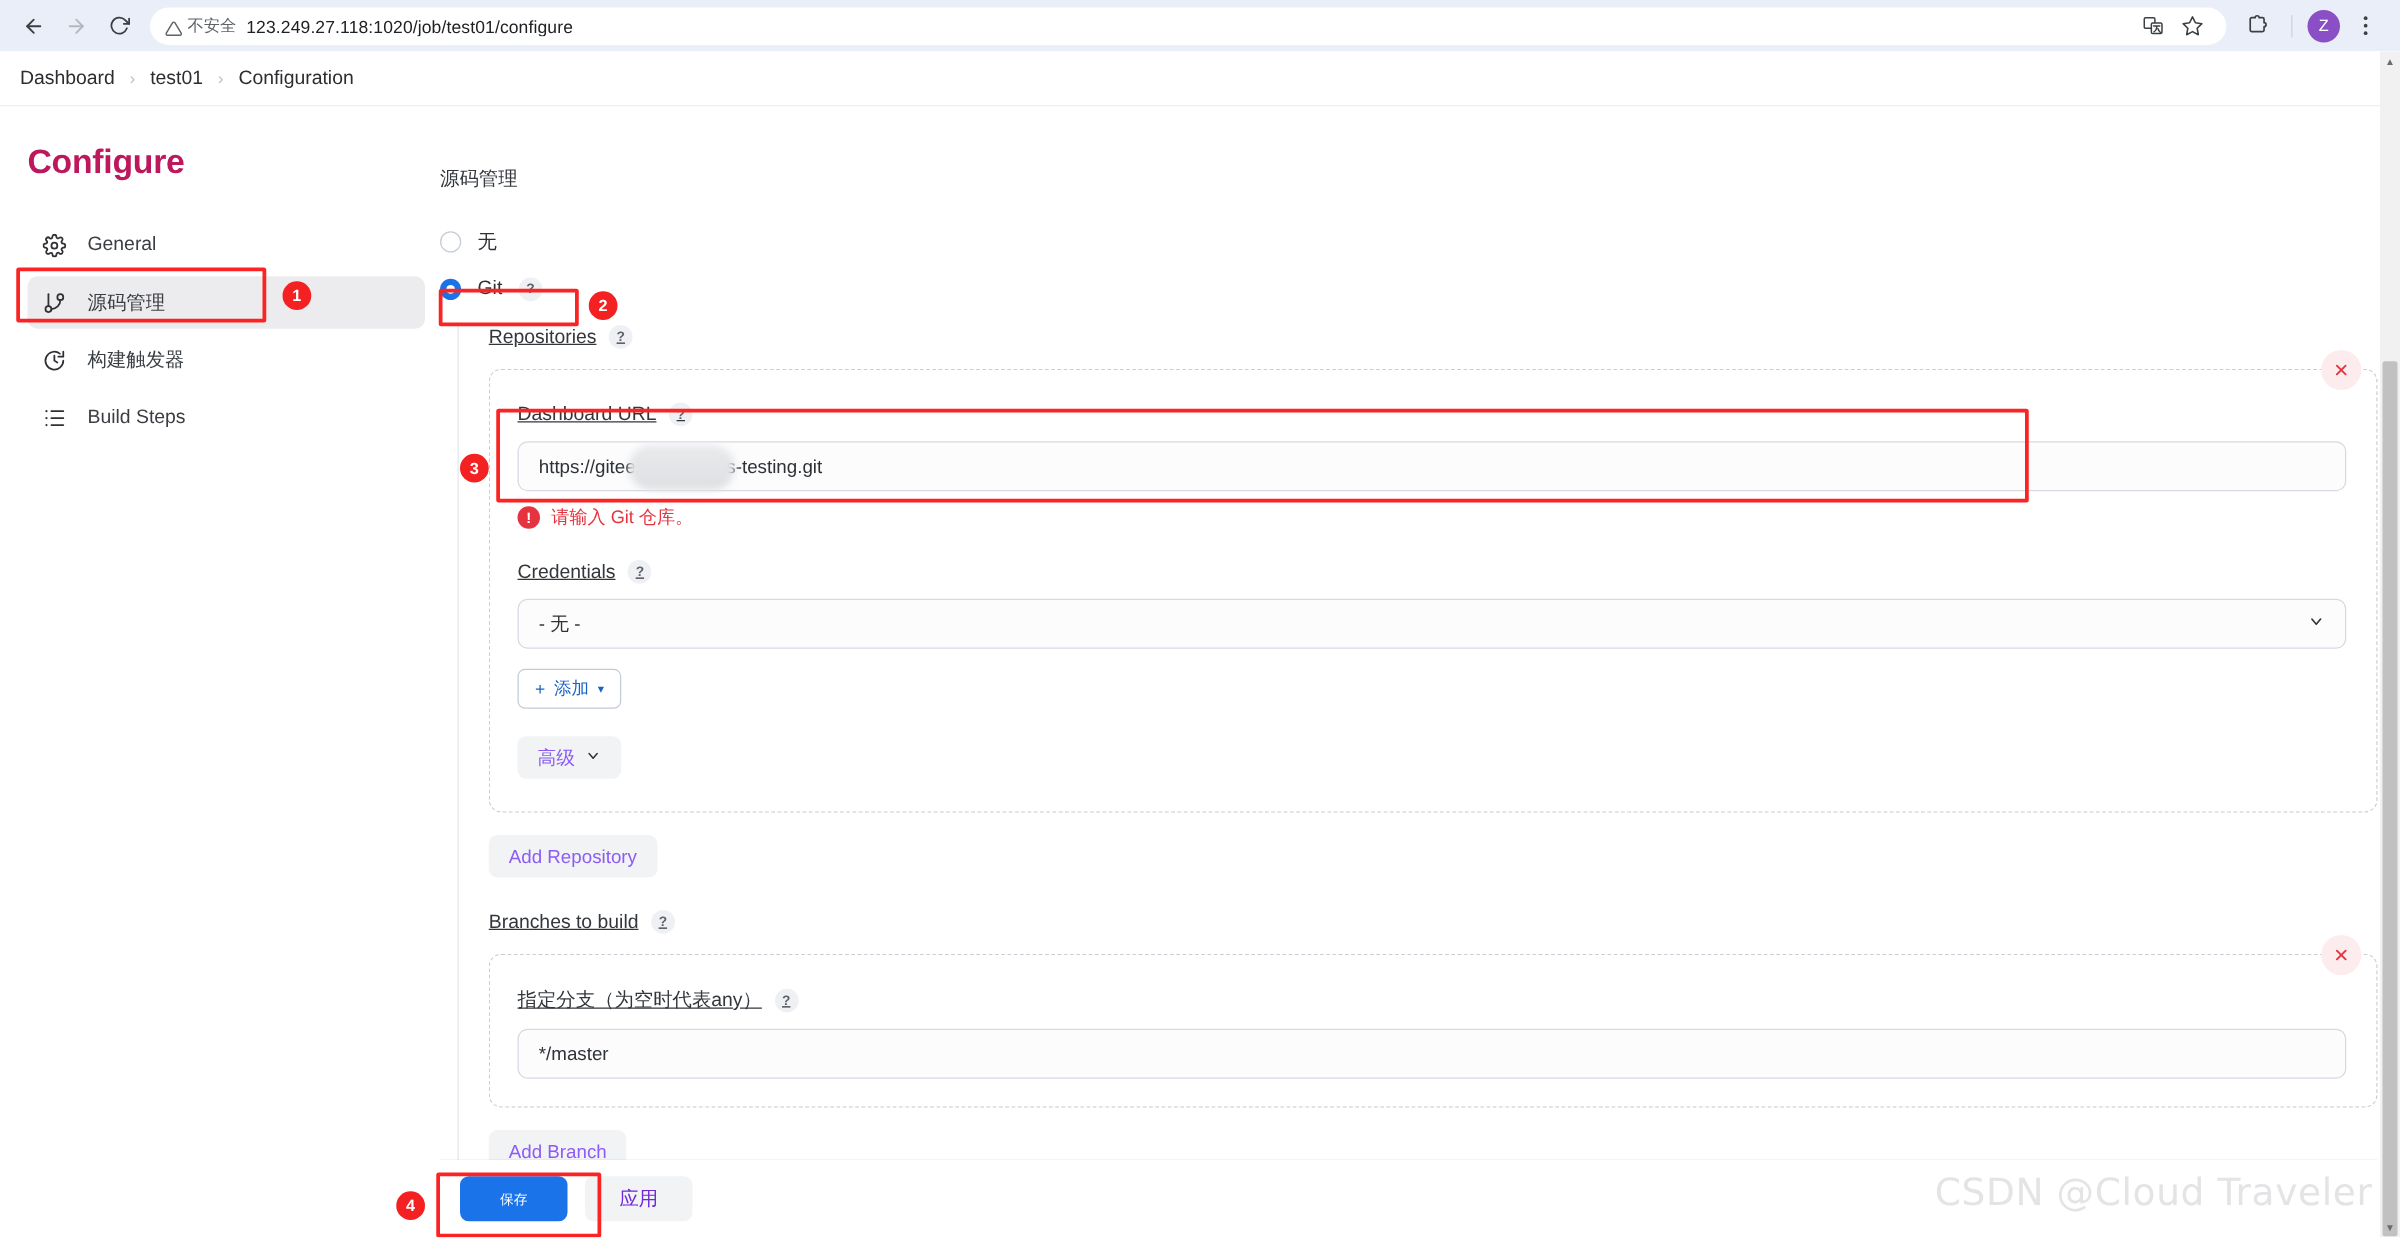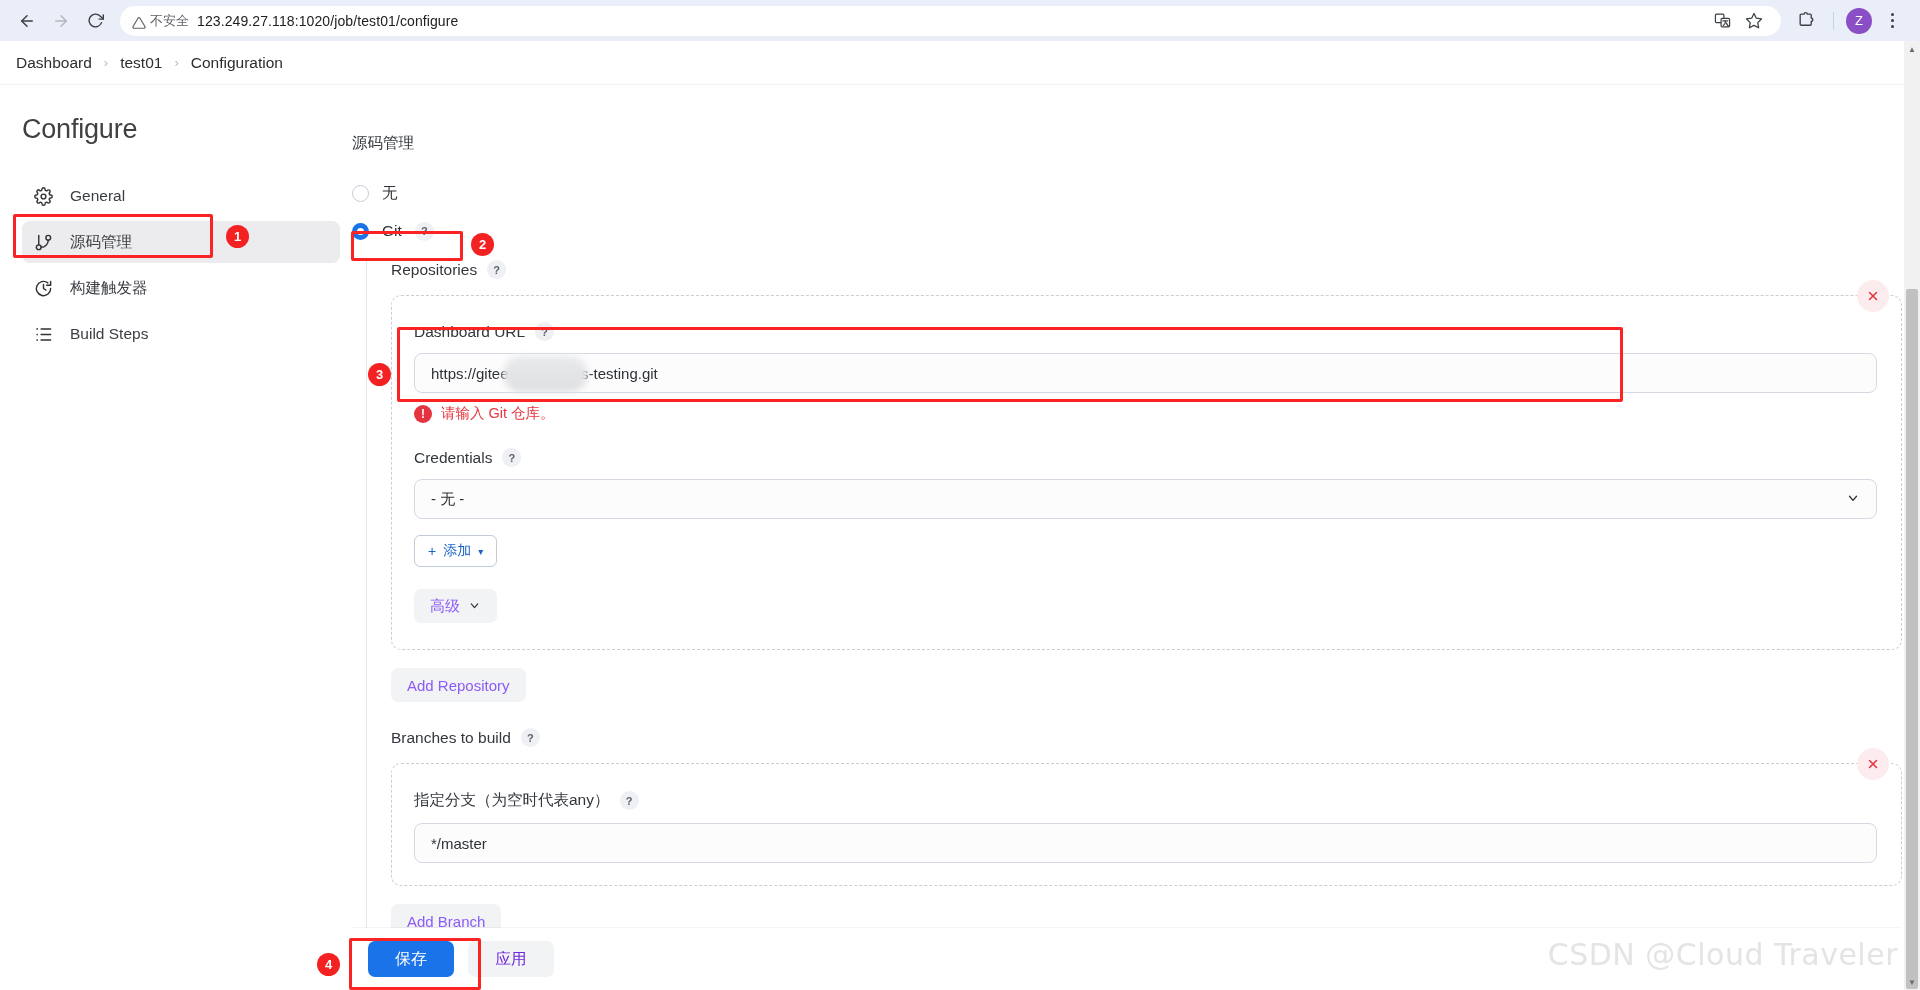--- a/index.html
+++ b/index.html
@@ -109,22 +109,22 @@
 
   
   .sidebar {
     position: absolute;
     left: 0; top: 45px;
     width: 340px;
     padding: 28px 0 0 22px;
   }
   .configure-title {
     font-size: 27px;
-    font-weight: normal;
-    color: #404040;
+    font-weight: bold;
+    color: #be185d;
     letter-spacing: -.2px;
     margin-bottom: 30px;
   }
   .side-item {
     display: flex; align-items: center;
     gap: 16px;
     height: 42px;
     padding-left: 10px;
     border-radius: 8px;
     color: #3a3d42;
@@ -198,20 +198,21 @@
   .indent-wrap {
     margin-left: 14px;
     border-left: 1.5px solid #e4e7eb;
     padding-left: 24px;
     margin-top: 6px;
   }
   .field-label {
     display: flex; align-items: center; gap: 10px;
     font-size: 15.5px;
     color: #33373c;
+    text-decoration: underline;
   }
 
   .dashed-panel {
     border: 1.6px dashed #c8cdd6;
     border-radius: 10px;
     margin-top: 14px;
     padding: 26px 24px 26px 22px;
     position: relative;
     background: #fff;
   }
@@ -304,21 +305,21 @@
     padding-left: 16px;
     box-shadow: 0 -1px 0 rgba(0,0,0,.04);
   }
   .btn-primary {
     height: 36px;
     min-width: 86px;
     padding: 0 20px;
     border-radius: 7px;
     background: #1a73e8;
     color: #fff;
-    font-size: 16px;
+    font-size: 11px;
     display: flex; align-items: center; justify-content: center;
     border: none;
   }
   .btn-secondary {
     height: 36px;
     min-width: 86px;
     padding: 0 22px;
     border-radius: 7px;
     background: #f2f3f5;
     color: #6d28d9;

